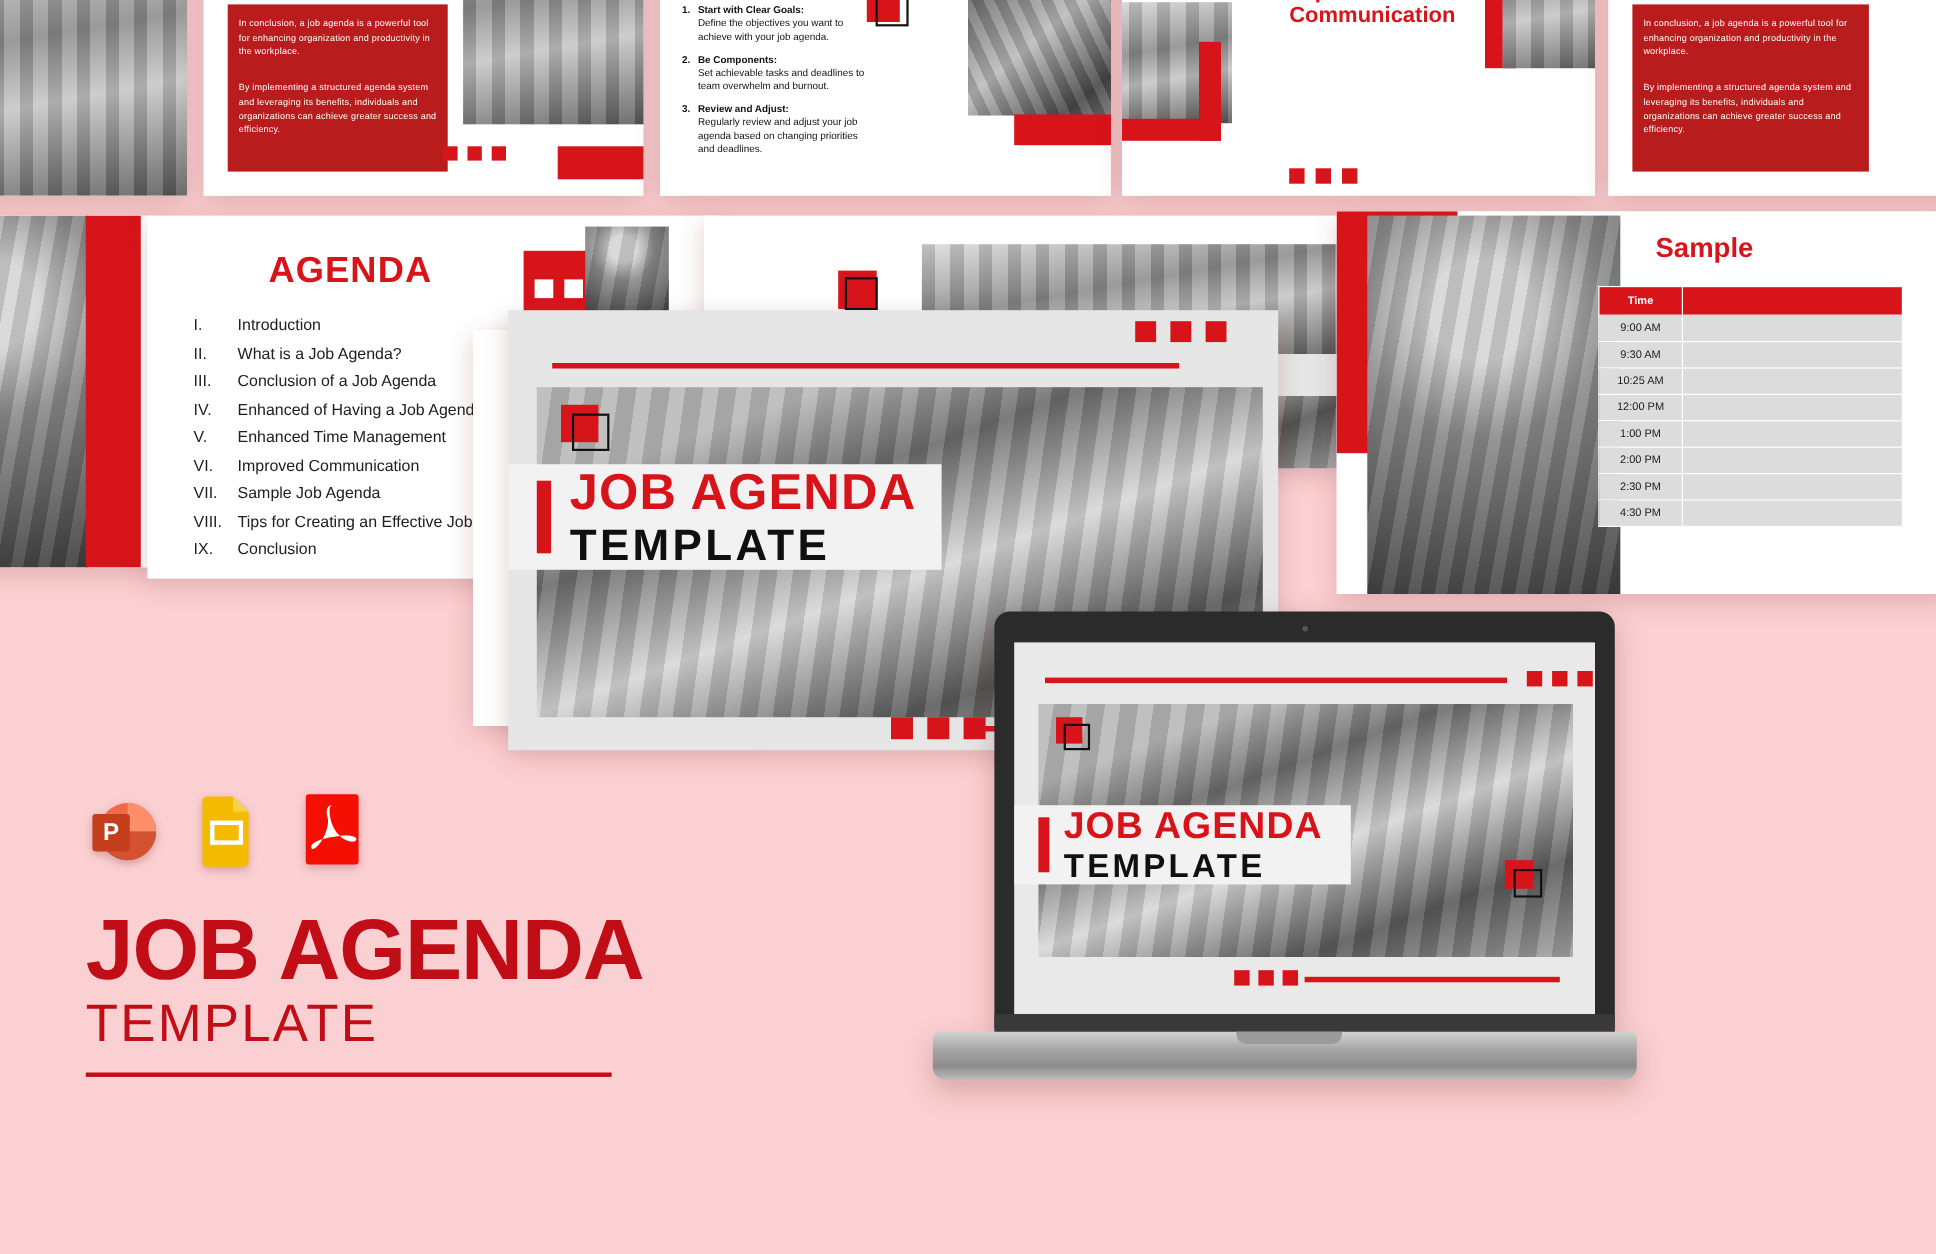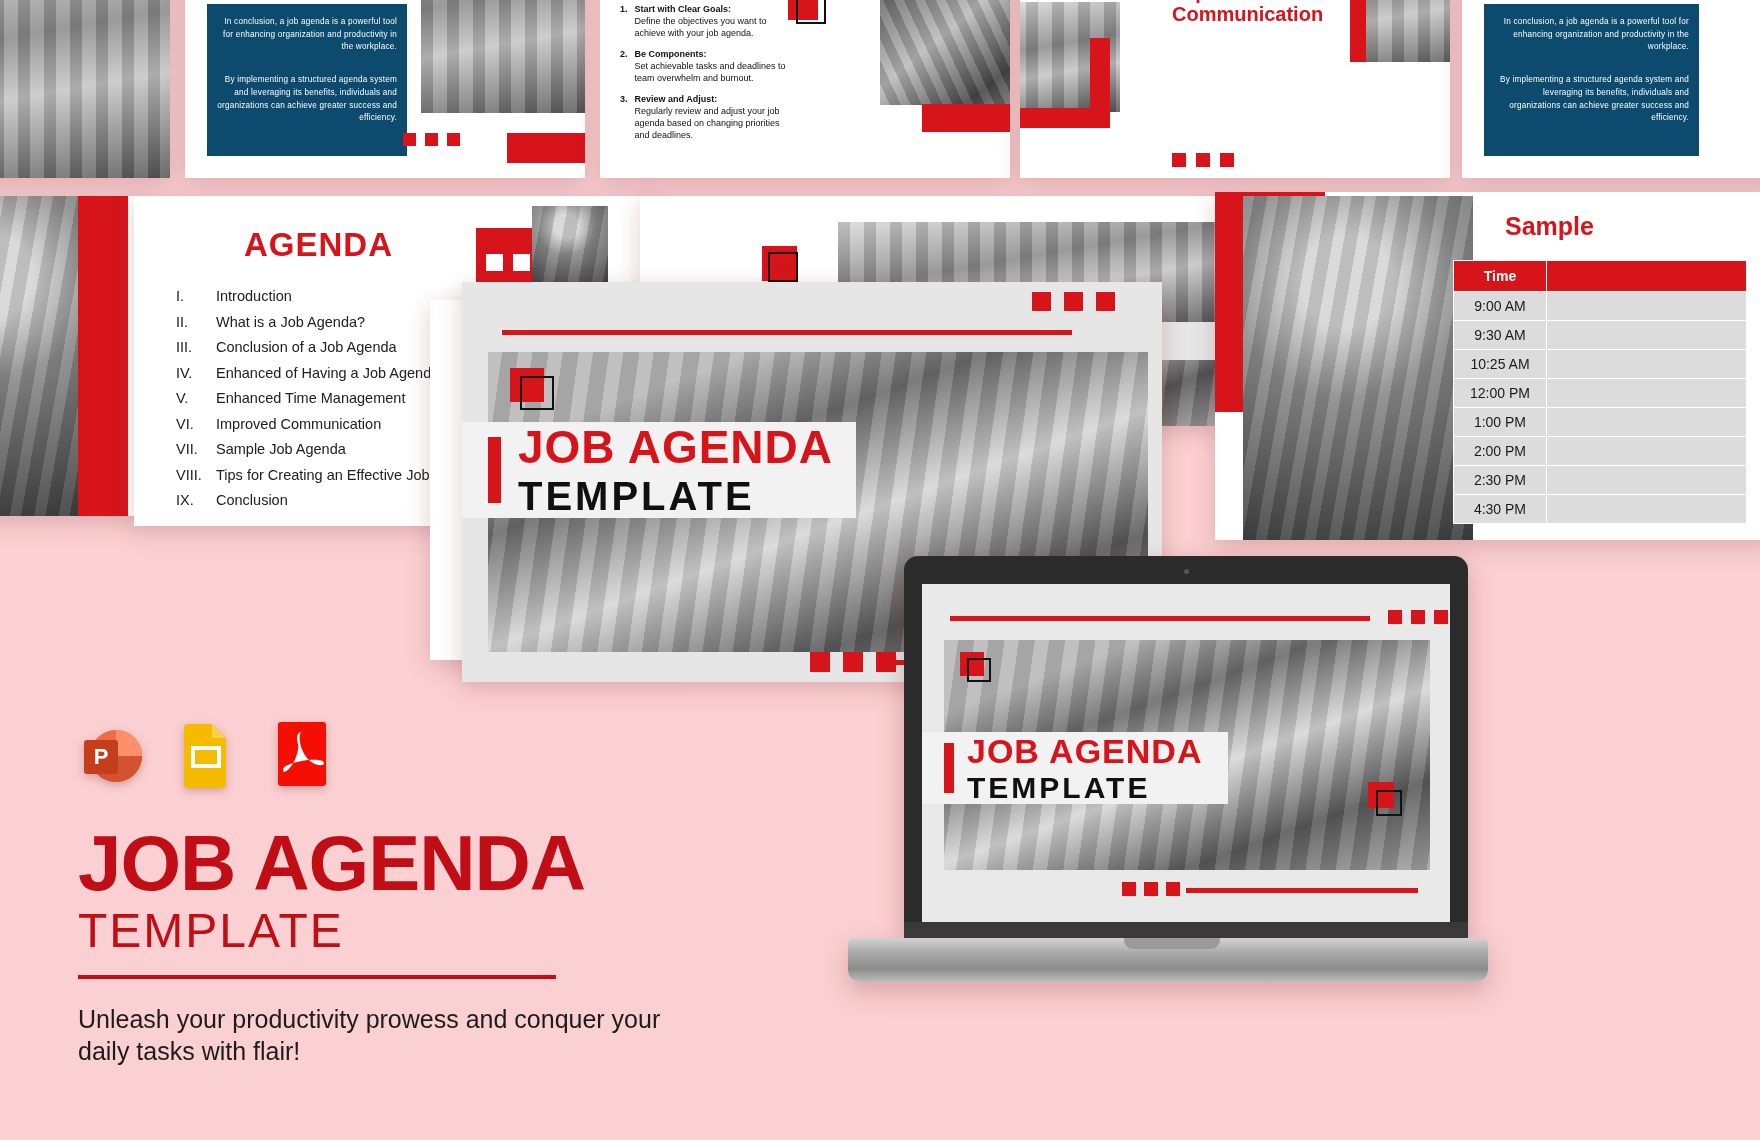--- a/index.html
+++ b/index.html
@@ -54,22 +54,22 @@
   .redline  { position:absolute; background:#d8141b; height:5px; }
   .sqoutline{ position:absolute; border:2px solid #111; }
   .greybar  { position:absolute; background:#e6e6e6; }
 
   .dots { position:absolute; display:flex; gap:8px; }
   .dots i { display:block; background:#d8141b; }
   .dots.white i { background:#ffffff; }
 
   
   .redpanel {
-    position:absolute; background:#0c4a6e; color:#fff;
-    text-align:right; line-height:1.55; letter-spacing:.2px;
+    position:absolute; background:#b91c1c; color:#fff;
+    text-align:left; line-height:1.55; letter-spacing:.2px;
   }
 
   
   #agenda-slide .ag-title {
     position:absolute; left:110px; top:30px;
     font-size:33px; font-weight:bold; color:#d8141b; letter-spacing:1px;
   }
   #agenda-slide ol.ag-list {
     position:absolute; left:42px; top:92px; list-style:none;
     font-size:14.5px; color:#202020;
@@ -85,21 +85,21 @@
   .tips-list .tnum { font-weight:bold; font-size:9px; color:#111; width:11px; }
   .tips-list .tbody { font-size:9px; color:#111; line-height:1.33; }
   .tips-list .tbody b { display:block; font-size:9px; }
 
   
   .ic-title { position:absolute; font-size:20px; font-weight:bold; color:#d8141b; line-height:1.08; }
   .ic-body  { position:absolute; font-size:9.5px; color:#141414; line-height:1.95; }
 
   
   .samp-title { position:absolute; font-size:25px; font-weight:bold; color:#d8141b; }
-  table.samp { position:absolute; border-collapse:collapse; font-size:14px; }
+  table.samp { position:absolute; border-collapse:collapse; font-size:10px; }
   table.samp th {
     background:#d8141b; color:#fff; font-weight:bold; padding:7px 16px;
     border:1px solid #fff; white-space:nowrap;
   }
   table.samp td {
     background:#dcdcdc; color:#1a1a1a; padding:6px 16px;
     border:1px solid #ffffff; text-align:center; white-space:nowrap;
   }
 
   
@@ -445,16 +445,15 @@
           <rect x="8" y="4" width="48" height="64" rx="3" fill="#F40F02"></rect>
           <path d="M32 14 c-5 0 -6 5 -4 12 c1 4 -1 13 -6 21 c-4 6 -9 9 -9 5 c0 -5 11 -8 25 -10 c9 -1 16 0 16 3 c0 3 -6 3 -11 0 c-7 -4 -12 -13 -13 -21 c-1 -7 -0 -10 2 -10 Z" fill="#ffffff"></path>
         </svg>
       </div>
 
     </div>
 
     <div class="brand-title">JOB AGENDA</div>
     <div class="brand-sub">TEMPLATE</div>
     <div class="brand-rule"></div>
-    <div class="brand-tag">Unleash your productivity prowess and conquer your daily tasks with flair!</div>
   </div>
 
 </div>
 
 </body></html>

